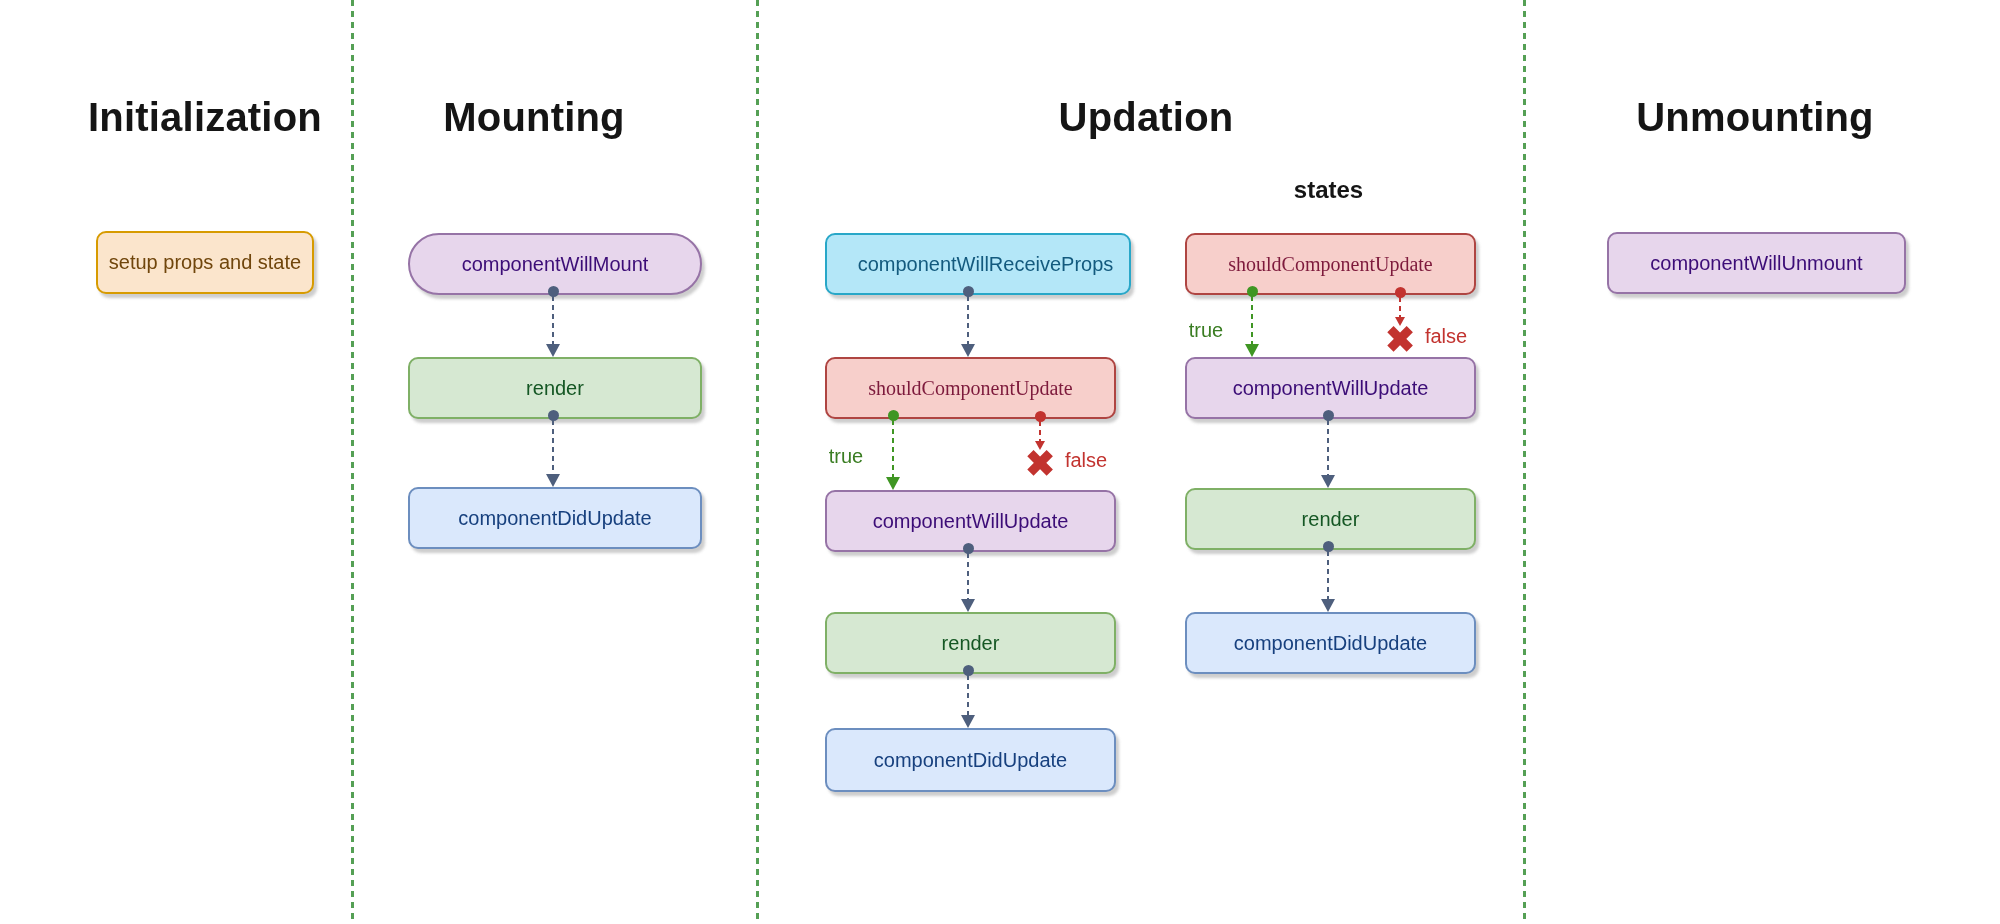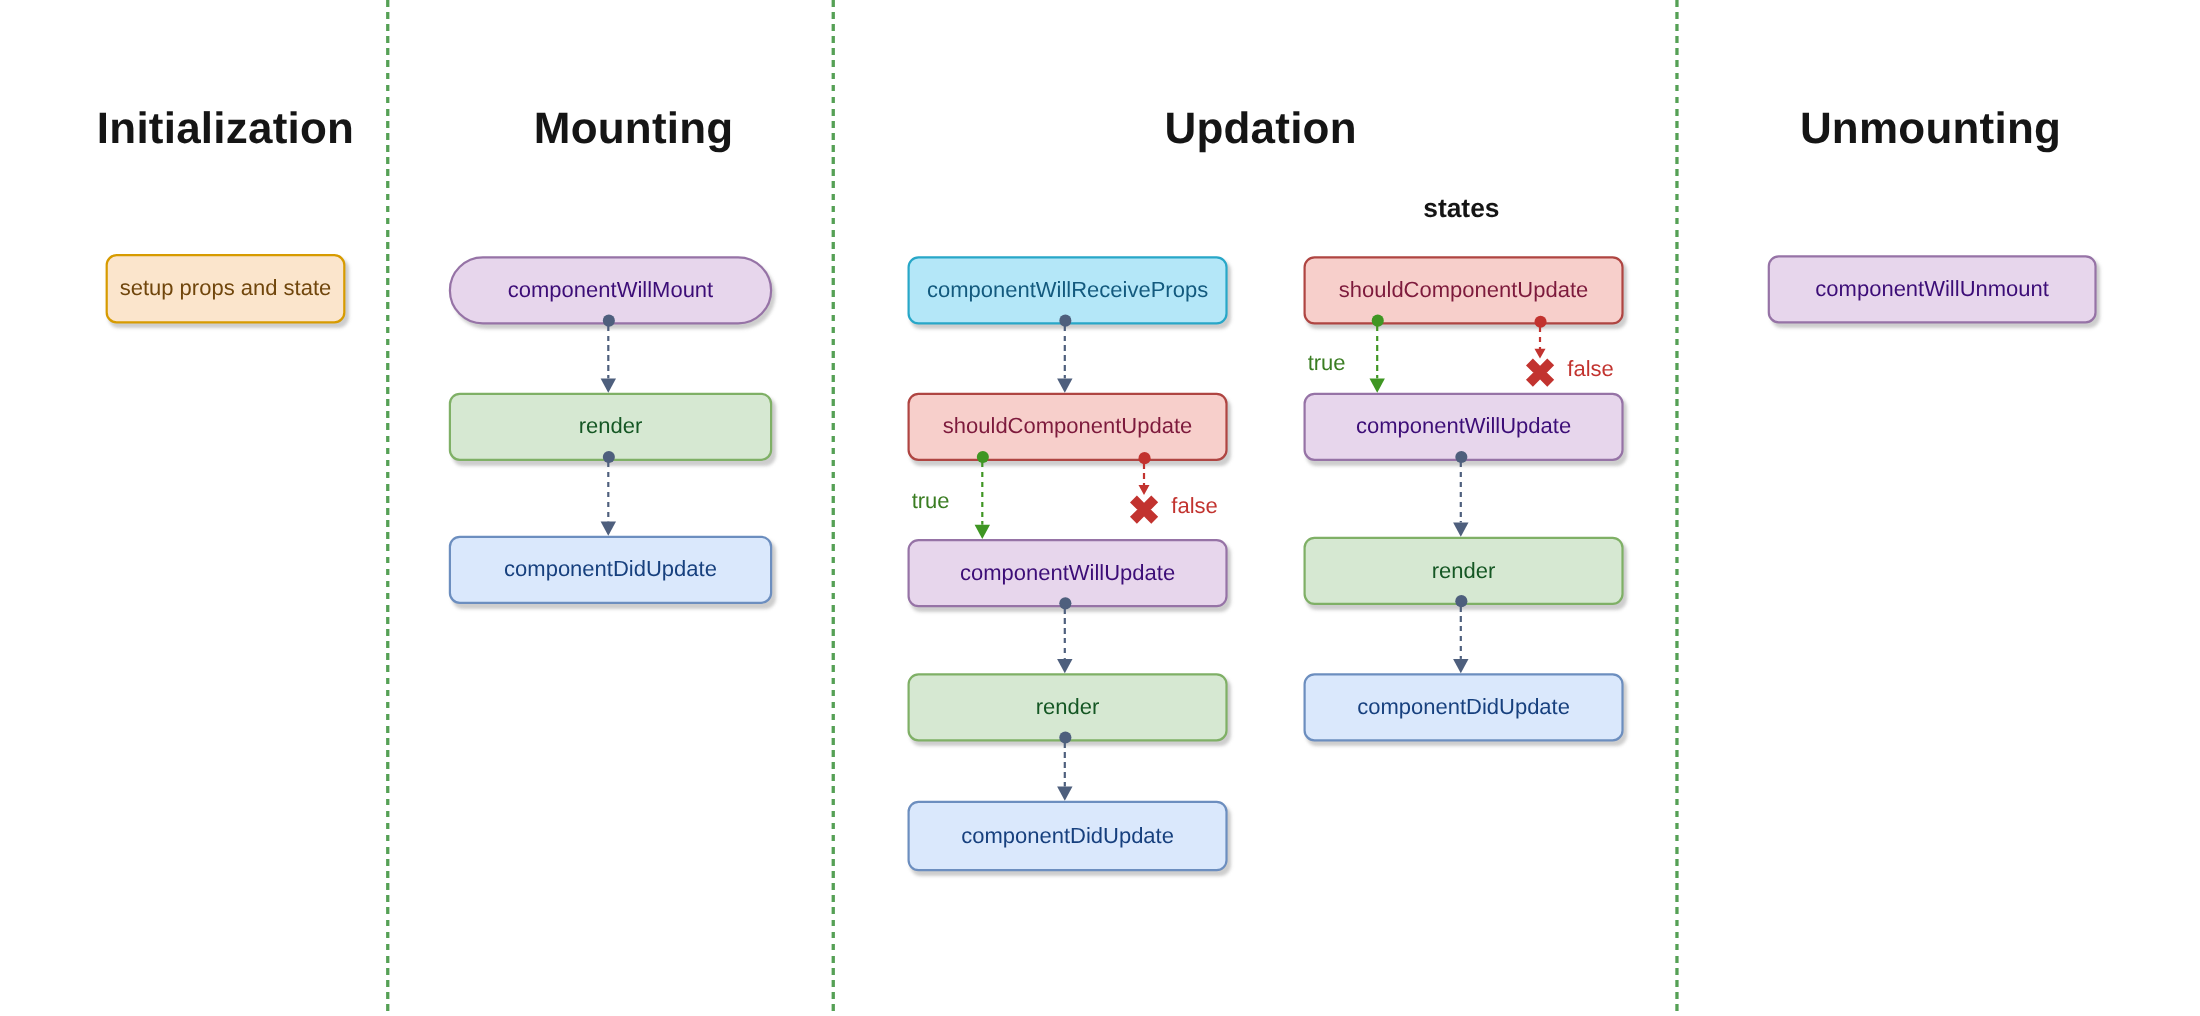--- a/index.html
+++ b/index.html
@@ -23,22 +23,22 @@
     position:absolute;border-radius:10px;border:2px solid;
     display:flex;align-items:center;justify-content:center;
     font-size:20px;white-space:nowrap;
     box-shadow:3px 4px 3px rgba(130,130,130,.40);
     background:#fff;
   }
   .node.orange{background:#FBE5CC;border-color:#D79B00;color:#70460C;}
   .node.purple{background:#E7D6EC;border-color:#9673A6;color:#3C0D77;}
   .node.green {background:#D6E8D2;border-color:#7FB066;color:#155724;}
   .node.blue  {background:#DAE8FC;border-color:#6C8EBF;color:#17407E;}
-  .node.cyan  {background:#B4E7F8;border-color:#28A7C8;color:#135A7E;}
-  .node.red   {background:#F7CFCB;border-color:#AF4542;color:#7D1A3C;}
+  .node.cyan  {background:#B4E7F8;border-color:#28A7C8;color:#135A7E;padding-left:15px;}
+  .node.red   {background:#F7CFCB;border-color:#AF4542;color:#7D1A3C;font-family:Liberation Serif, serif;}
 
   .arrow{position:absolute;left:0;top:0;width:0;height:0;}
   .dot{position:absolute;width:11px;height:11px;border-radius:50%;}
   .vline{position:absolute;width:2.5px;}
   .ahead{position:absolute;width:0;height:0;border-left:7px solid transparent;border-right:7px solid transparent;border-top:13px solid;}
   .ahead-sm{position:absolute;width:0;height:0;border-left:5.5px solid transparent;border-right:5.5px solid transparent;border-top:9px solid;}
 
   .c-gray .dot,.dot.c-gray{background:#4E5F7D;}
   .c-gray .vline,.vline.c-gray{background:repeating-linear-gradient(to bottom,#4E5F7D 0 5px,transparent 5px 9px);}
   .c-gray .ahead,.ahead.c-gray{border-top-color:#4E5F7D;}
@@ -62,21 +62,21 @@
 </head>
 <body>
 
 <div class="canvas">
 
   <div class="divider" style="left:351px;"></div>
   <div class="divider" style="left:756px;"></div>
   <div class="divider" style="left:1523px;"></div>
 
   <div class="section-title" style="left:55px;top:95px;width:300px;">Initialization</div>
-  <div class="section-title" style="left:426px;top:95px;width:300px;">Mounting</div>
+  <div class="section-title" style="left:384px;top:95px;width:300px;">Mounting</div>
   <div class="section-title" style="left:1605px;top:95px;width:300px;">Unmounting</div>
   <div class="section-title" style="left:996px;top:95px;width:300px;">Updation</div>
 
   <div class="col-title" style="left:1185px;top:176px;width:287px;">states</div>
 
   <div class="node orange" style="left:96px;top:231px;width:214px;height:59px;text-align:right;">setup props and state</div>
 
   <div class="node purple" style="left:408px;top:233px;width:290px;height:58px;border-radius:31px;">componentWillMount</div>
   <div class="node green" style="left:408px;top:357px;width:290px;height:58px;">render</div>
   <div class="node blue" style="left:408px;top:487px;width:290px;height:58px;">componentDidUpdate</div>

